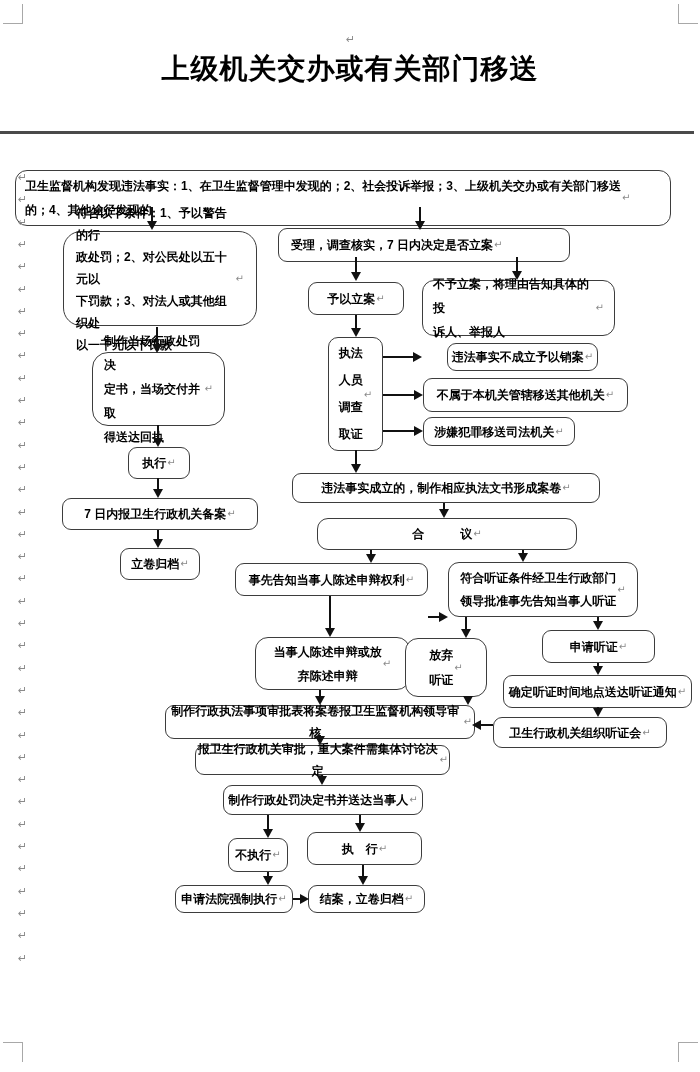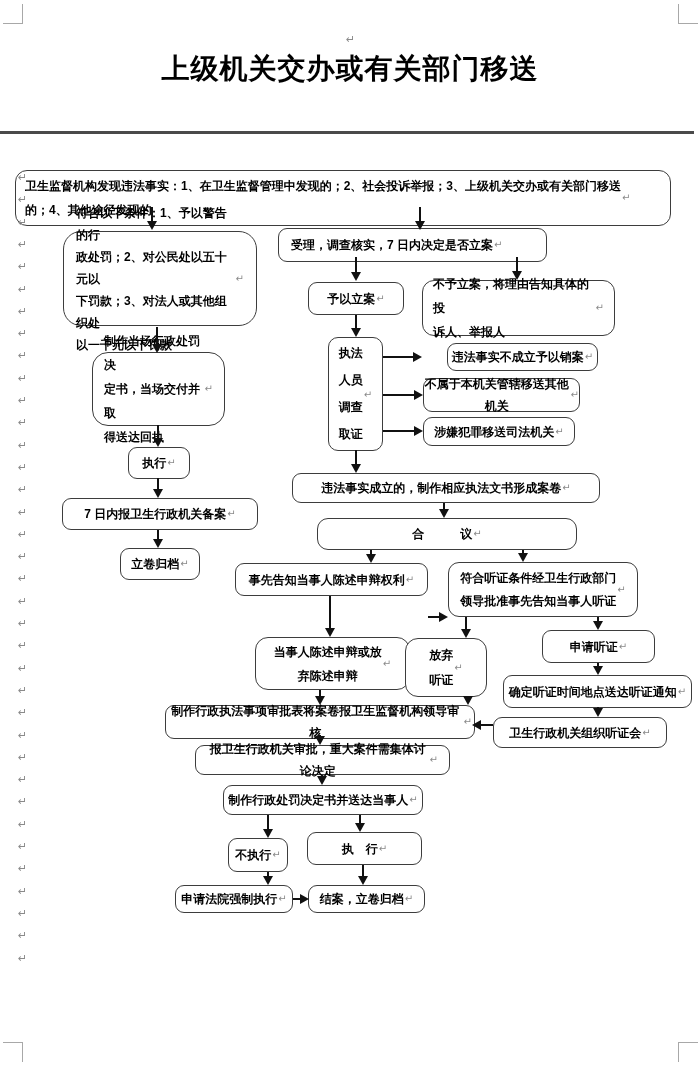--- a/index.html
+++ b/index.html
@@ -88,51 +88,51 @@
       <span class="mg" style="left: 18px; top: 929.2px;">↵</span>
       <span class="mg" style="left: 18px; top: 951.5px;">↵</span>
     </div>
 
   <div class="node ta-l" style="left:15px;top:170px;width:656px;height:56px;border-radius:12px;padding:0 9px;line-height:24px">卫生监督机构发现违法事实：1、在卫生监督管理中发现的；2、社会投诉举报；3、上级机关交办或有关部门移送
 的；4、其他途径发现的<span class="pmark">↵</span></div>
   <div class="node ta-l" style="left:63px;top:231px;width:194px;height:95px;border-radius:18px;padding:0 12px;line-height:22px">符合以下条件：1、予以警告的行
 政处罚；2、对公民处以五十元以
 下罚款；3、对法人或其他组织处
 以一千元以下罚款<span class="pmark">↵</span></div>
-  <div class="node ta-l" style="left:278px;top:228px;width:269px;height:30px;padding:16px 12px">受理，调查核实，7 日内决定是否立案<span class="pmark">↵</span></div>
+  <div class="node ta-l" style="left:278px;top:228px;width:292px;height:30px;padding:16px 12px">受理，调查核实，7 日内决定是否立案<span class="pmark">↵</span></div>
   <div class="node ta-l" style="left:92px;top:352px;width:133px;height:74px;border-radius:16px;padding:0 11px;line-height:24px">制作当场行政处罚决
 定书，当场交付并取
 得送达回执<span class="pmark">↵</span></div>
   <div class="node" style="left:128px;top:447px;width:62px;height:32px">执行<span class="pmark">↵</span></div>
   <div class="node" style="left:62px;top:498px;width:196px;height:32px">7 日内报卫生行政机关备案<span class="pmark">↵</span></div>
   <div class="node" style="left:120px;top:548px;width:80px;height:32px">立卷归档<span class="pmark">↵</span></div>
   <div class="node" style="left:308px;top:282px;width:96px;height:33px">予以立案<span class="pmark">↵</span></div>
   <div class="node ta-l" style="left:422px;top:280px;width:193px;height:56px;border-radius:12px;padding:0 10px;line-height:24px">不予立案，将理由告知具体的投
 诉人、举报人<span class="pmark">↵</span></div>
   <div class="node" style="left:328px;top:337px;width:55px;height:114px;border-radius:10px;line-height:27px">执法
 人员
 调查
 取证<span class="pmark">↵</span></div>
   <div class="node" style="left:447px;top:343px;width:151px;height:28px">违法事实不成立予以销案<span class="pmark">↵</span></div>
-  <div class="node" style="left:423px;top:378px;width:157px;height:34px">不属于本机关管辖移送其他机关<span class="pmark">↵</span></div>
+  <div class="node" style="left:423px;top:378px;width:205px;height:34px">不属于本机关管辖移送其他机关<span class="pmark">↵</span></div>
   <div class="node" style="left:423px;top:417px;width:152px;height:29px">涉嫌犯罪移送司法机关<span class="pmark">↵</span></div>
   <div class="node" style="left:292px;top:473px;width:308px;height:30px">违法事实成立的，制作相应执法文书形成案卷<span class="pmark">↵</span></div>
   <div class="node" style="left:317px;top:518px;width:260px;height:32px;border-radius:11px">合　　　议<span class="pmark">↵</span></div>
   <div class="node" style="left:235px;top:563px;width:193px;height:33px">事先告知当事人陈述申辩权利<span class="pmark">↵</span></div>
   <div class="node" style="left:448px;top:562px;width:190px;height:55px;border-radius:11px;line-height:23px">符合听证条件经卫生行政部门
 领导批准事先告知当事人听证<span class="pmark">↵</span></div>
   <div class="node" style="left:255px;top:637px;width:155px;height:53px;border-radius:13px;line-height:24px">当事人陈述申辩或放
 弃陈述申辩<span class="pmark">↵</span></div>
   <div class="node" style="left:405px;top:638px;width:82px;height:59px;border-radius:13px;line-height:25px">放弃
 听证<span class="pmark">↵</span></div>
   <div class="node" style="left:542px;top:630px;width:113px;height:33px">申请听证<span class="pmark">↵</span></div>
   <div class="node" style="left:503px;top:675px;width:189px;height:33px">确定听证时间地点送达听证通知<span class="pmark">↵</span></div>
   <div class="node" style="left:493px;top:717px;width:174px;height:31px">卫生行政机关组织听证会<span class="pmark">↵</span></div>
   <div class="node" style="left:165px;top:705px;width:310px;height:30px;padding:16px 2px">制作行政执法事项审批表将案卷报卫生监督机构领导审核<span class="pmark">↵</span></div>
-  <div class="node" style="left:195px;top:745px;width:255px;height:30px;padding:0 11px">报卫生行政机关审批，重大案件需集体讨论决定<span class="pmark">↵</span></div>
+  <div class="node" style="left:195px;top:745px;width:255px;height:30px;padding:0 1px">报卫生行政机关审批，重大案件需集体讨论决定<span class="pmark">↵</span></div>
   <div class="node" style="left:223px;top:785px;width:200px;height:30px">制作行政处罚决定书并送达当事人<span class="pmark">↵</span></div>
   <div class="node" style="left:228px;top:838px;width:60px;height:34px">不执行<span class="pmark">↵</span></div>
   <div class="node" style="left:307px;top:832px;width:115px;height:33px">执　行<span class="pmark">↵</span></div>
   <div class="node" style="left:175px;top:885px;width:118px;height:28px">申请法院强制执行<span class="pmark">↵</span></div>
   <div class="node" style="left:308px;top:885px;width:117px;height:28px">结案，立卷归档<span class="pmark">↵</span></div>
 
   <div id="arrows">
       <div class="vl" style="left: 151px; top: 207px; height: 14px;"></div>
       <div class="ad" style="left: 147px; top: 221px;"></div>
       <div class="vl" style="left: 419px; top: 207px; height: 14px;"></div>

